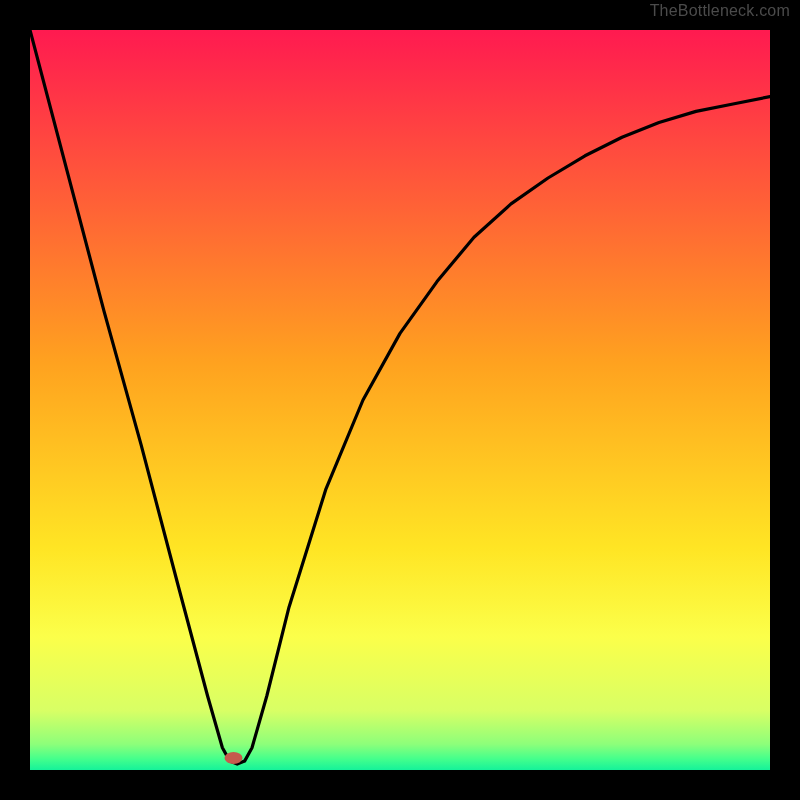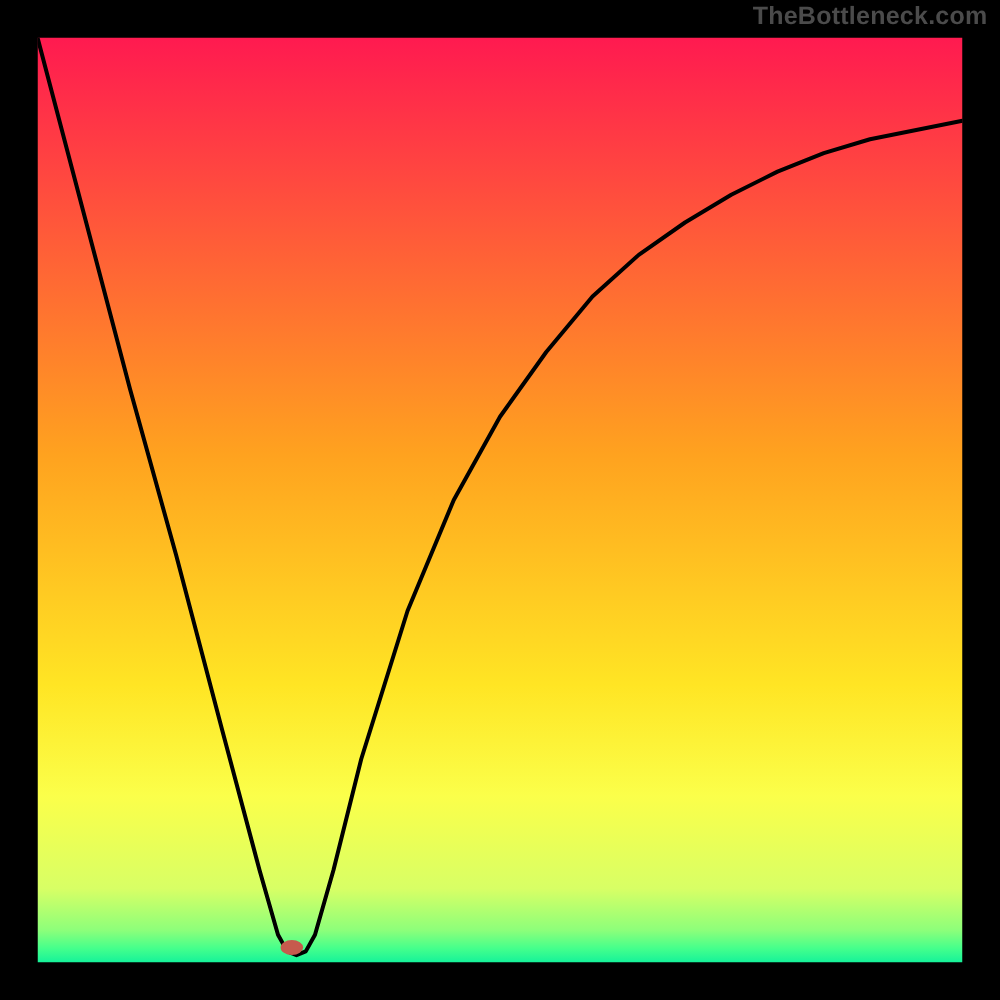--- a/index.html
+++ b/index.html
@@ -15,22 +15,22 @@
     position: relative;
     width: 800px;
     height: 800px;
     background: #000;
   }
   .watermark {
     position: absolute;
     top: 2px;
     right: 10px;
     color: #4b4b4b;
-    font-size: 20px;
-    font-weight: 700;
+    font-size: 16px;
+    font-weight: 400;
     letter-spacing: 0.2px;
     z-index: 5;
   }
   .plot-area {
     position: absolute;
     left: 30px;
     top: 30px;
     width: 740px;
     height: 740px;
     background: #000;

